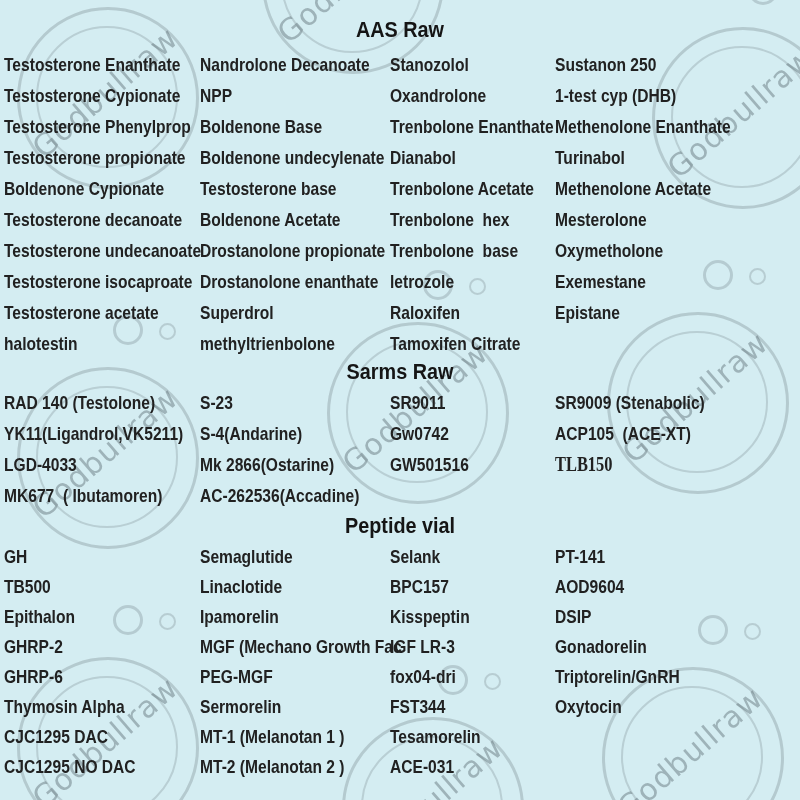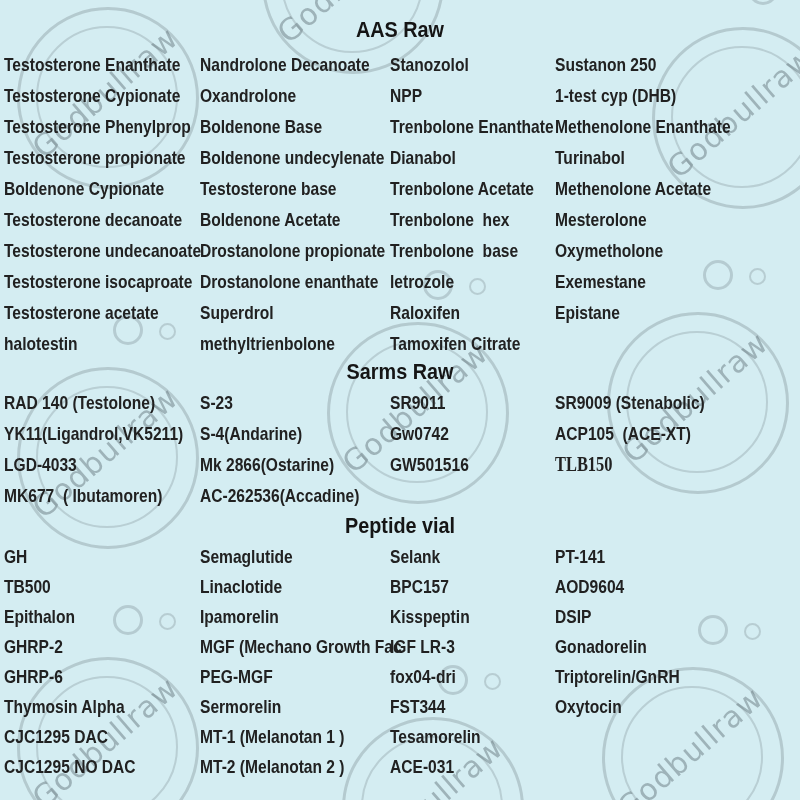--- a/index.html
+++ b/index.html
@@ -115,22 +115,22 @@
     <section class="section sec-0">
       <h2 class="section-title">AAS Raw</h2>
       <div class="row">
         <div class="cell"><span class="cell-text">Testosterone Enanthate</span></div>
         <div class="cell"><span class="cell-text">Nandrolone Decanoate</span></div>
         <div class="cell"><span class="cell-text">Stanozolol</span></div>
         <div class="cell"><span class="cell-text">Sustanon 250</span></div>
       </div>
       <div class="row">
         <div class="cell"><span class="cell-text">Testosterone Cypionate</span></div>
+        <div class="cell"><span class="cell-text">NPP</span></div>
         <div class="cell"><span class="cell-text">Oxandrolone</span></div>
-        <div class="cell"><span class="cell-text">NPP</span></div>
         <div class="cell"><span class="cell-text">1-test cyp (DHB)</span></div>
       </div>
       <div class="row">
         <div class="cell"><span class="cell-text">Testosterone Phenylprop</span></div>
         <div class="cell"><span class="cell-text">Boldenone Base</span></div>
         <div class="cell"><span class="cell-text">Trenbolone Enanthate</span></div>
         <div class="cell"><span class="cell-text">Methenolone Enanthate</span></div>
       </div>
       <div class="row">
         <div class="cell"><span class="cell-text">Testosterone propionate</span></div>

